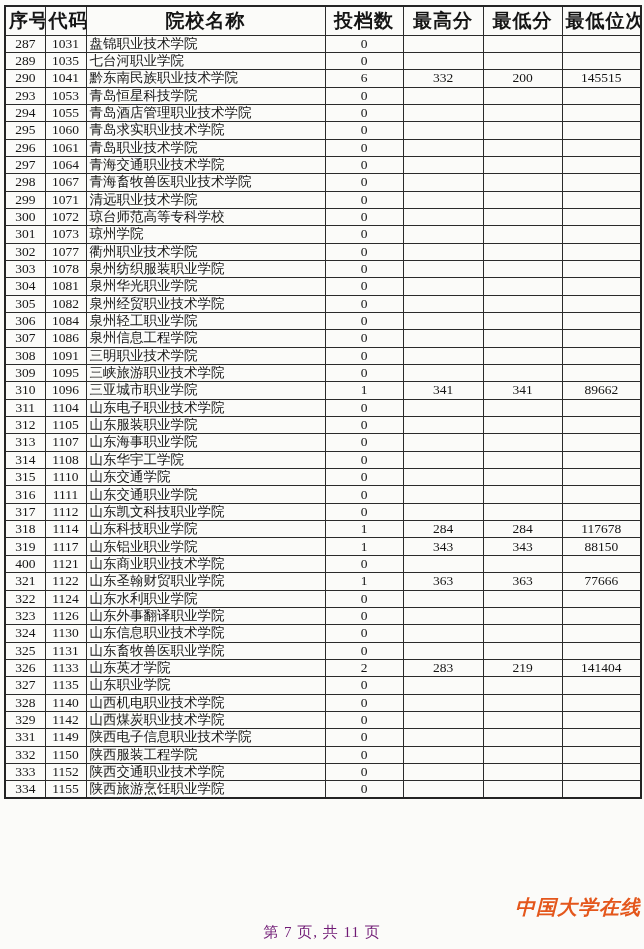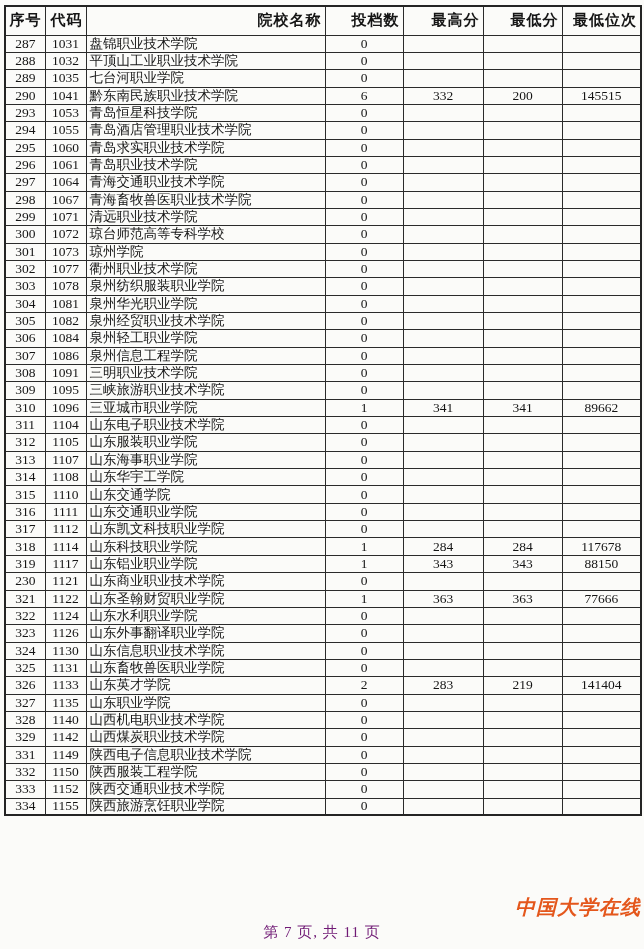--- a/index.html
+++ b/index.html
@@ -21,23 +21,23 @@
   }
   .admission th, .admission td {
     border:1px solid #2b2b2b;
     padding:0 3px;
     overflow:hidden;
     white-space:nowrap;
     box-sizing:border-box;
   }
   .admission thead th {
     height:29px;
-    font-size:15px;
+    font-size:19px;
     font-weight:bold;
-    text-align:right;
+    text-align:center;
     letter-spacing:1px;
   }
   .admission tbody td {
     height:17.35px;
     font-size:13.5px;
     line-height:1.05;
   }
   .admission td.c0, .admission td.c1, .admission td.c3,
   .admission td.c4, .admission td.c5, .admission td.c6 { text-align:center; }
   .admission td.c2 { text-align:left; }
@@ -91,29 +91,20 @@
         <tr>
           <td class="c0">287</td>
           <td class="c1">1031</td>
           <td class="c2">盘锦职业技术学院</td>
           <td class="c3">0</td>
           <td class="c4"></td>
           <td class="c5"></td>
           <td class="c6"></td>
         </tr>
         <tr>
-          <td class="c0">288</td>
-          <td class="c1">1032</td>
-          <td class="c2">平顶山工业职业技术学院</td>
-          <td class="c3">0</td>
-          <td class="c4"></td>
-          <td class="c5"></td>
-          <td class="c6"></td>
-        </tr>
-        <tr>
           <td class="c0">289</td>
           <td class="c1">1035</td>
           <td class="c2">七台河职业学院</td>
           <td class="c3">0</td>
           <td class="c4"></td>
           <td class="c5"></td>
           <td class="c6"></td>
         </tr>
         <tr>
           <td class="c0">290</td>
@@ -361,21 +352,21 @@
         <tr>
           <td class="c0">319</td>
           <td class="c1">1117</td>
           <td class="c2">山东铝业职业学院</td>
           <td class="c3">1</td>
           <td class="c4">343</td>
           <td class="c5">343</td>
           <td class="c6">88150</td>
         </tr>
         <tr>
-          <td class="c0">230</td>
+          <td class="c0">400</td>
           <td class="c1">1121</td>
           <td class="c2">山东商业职业技术学院</td>
           <td class="c3">0</td>
           <td class="c4"></td>
           <td class="c5"></td>
           <td class="c6"></td>
         </tr>
         <tr>
           <td class="c0">321</td>
           <td class="c1">1122</td>

